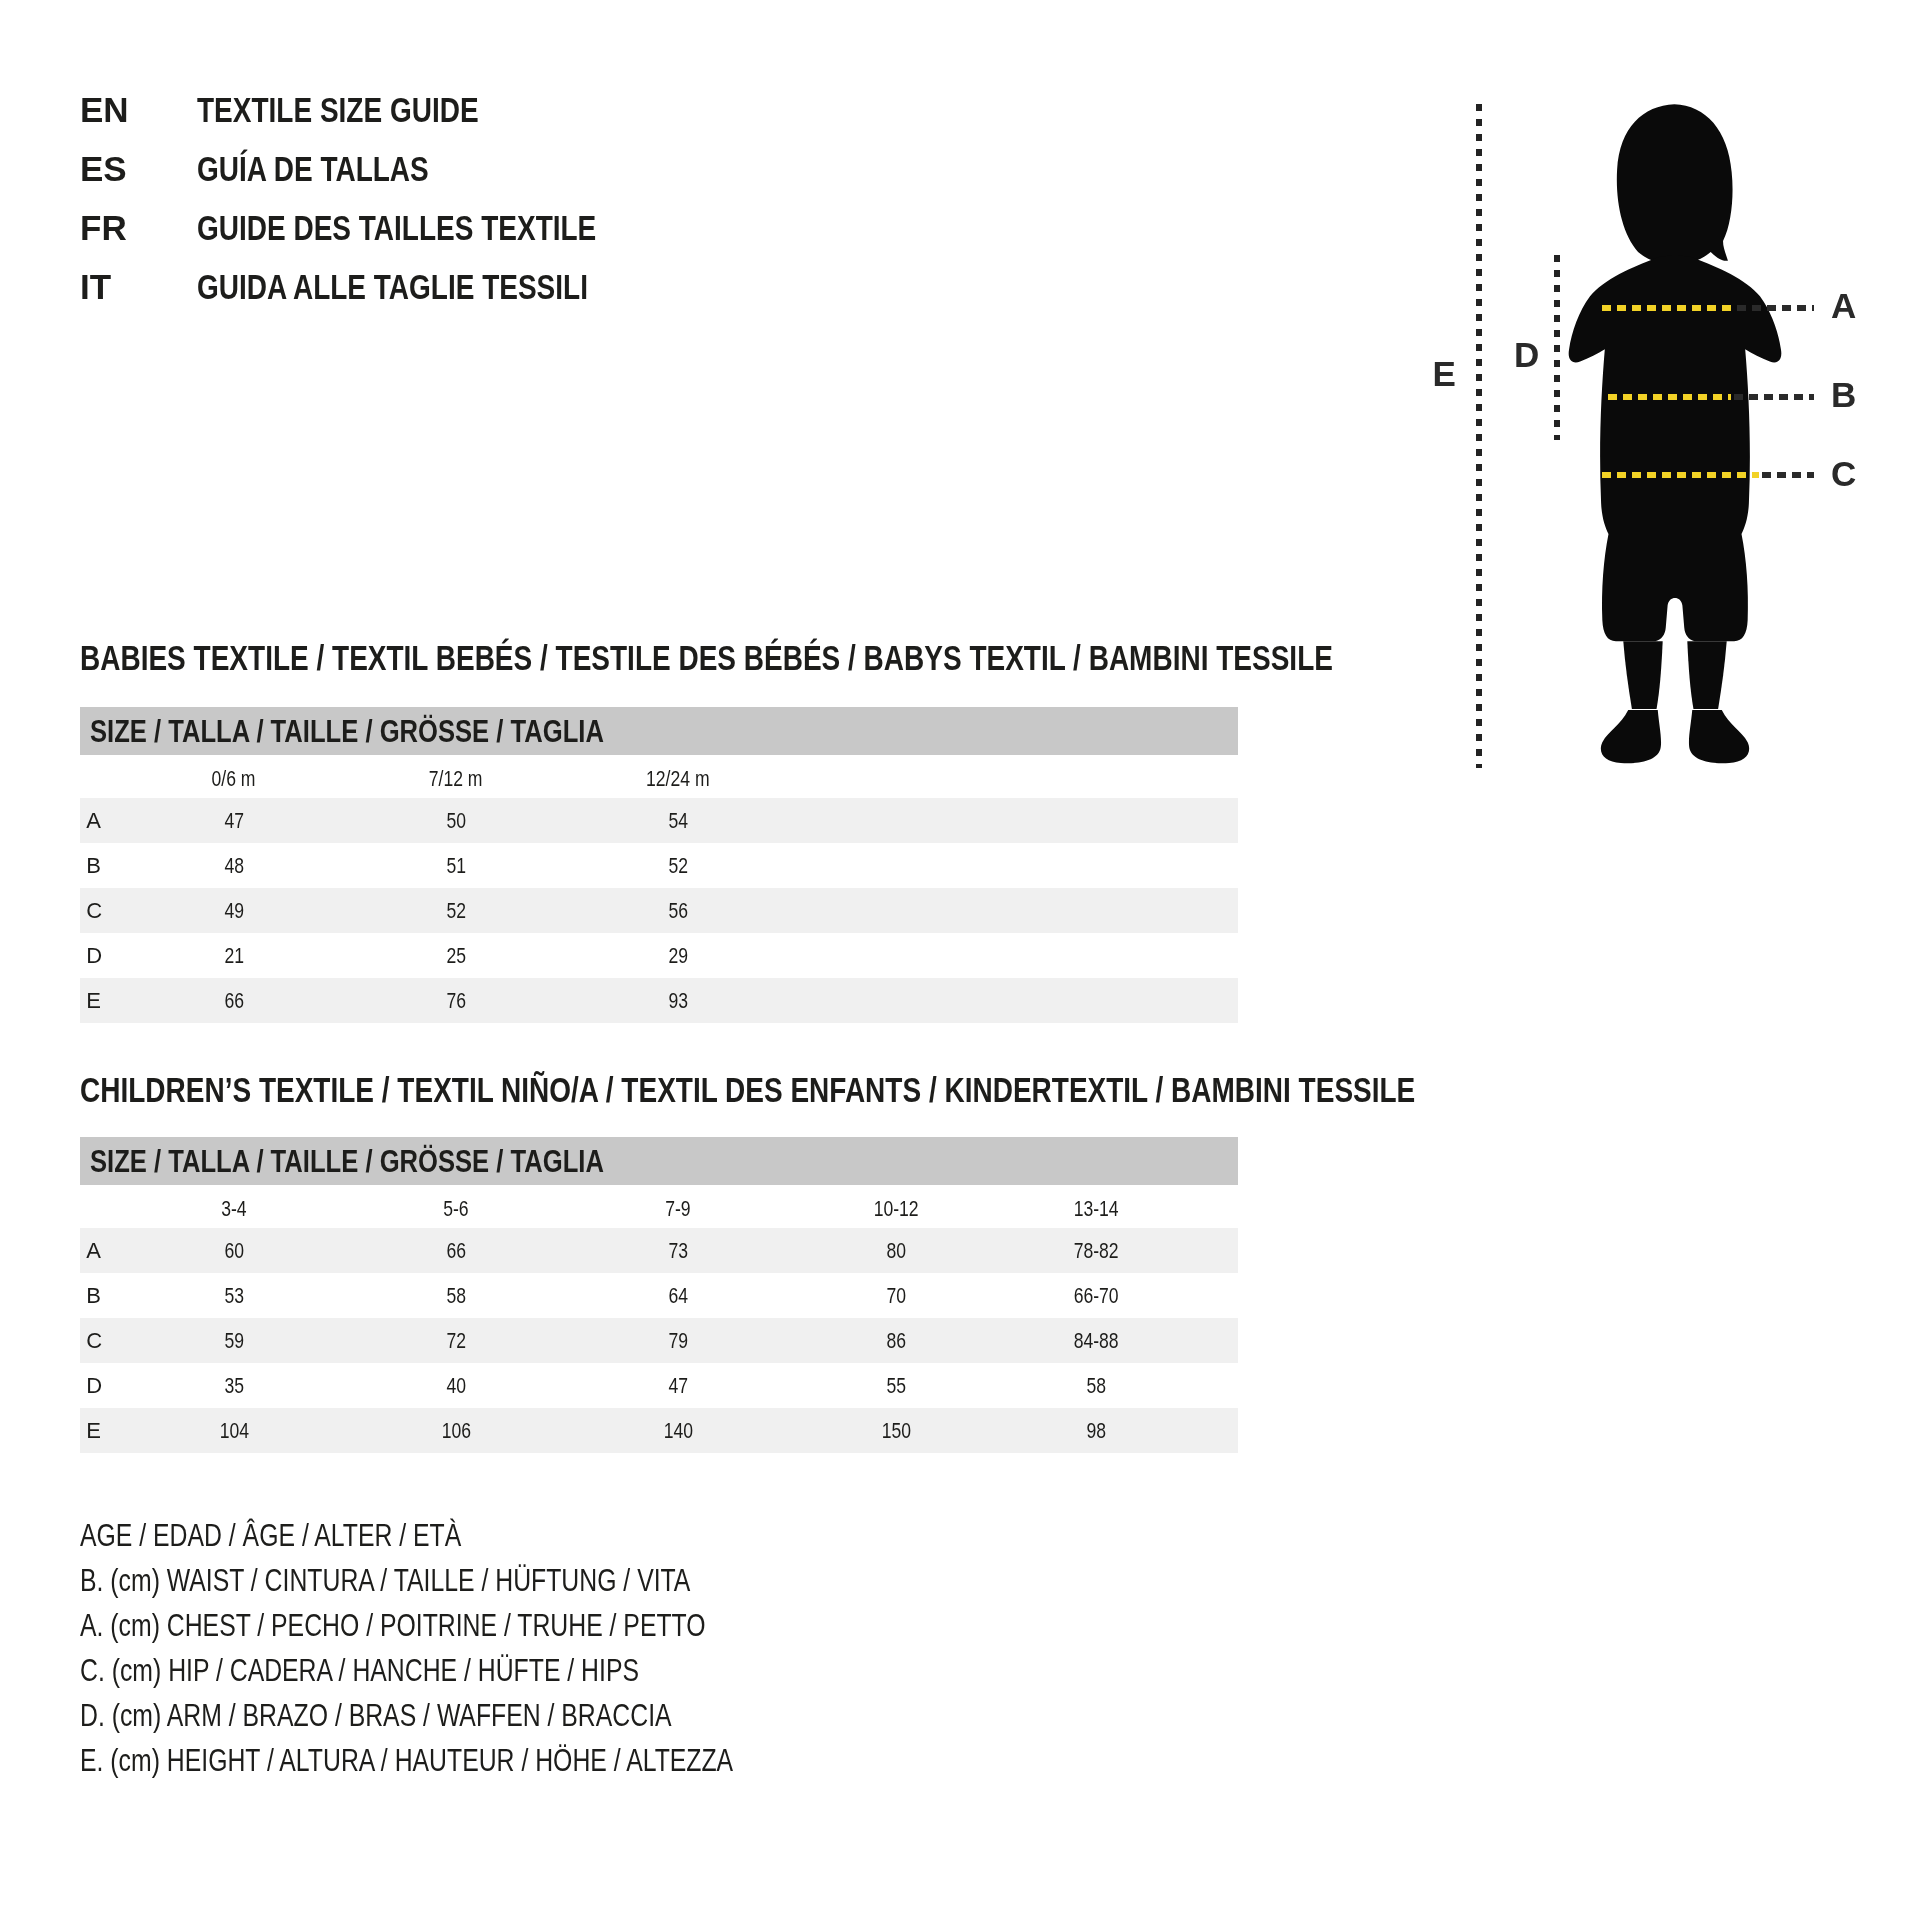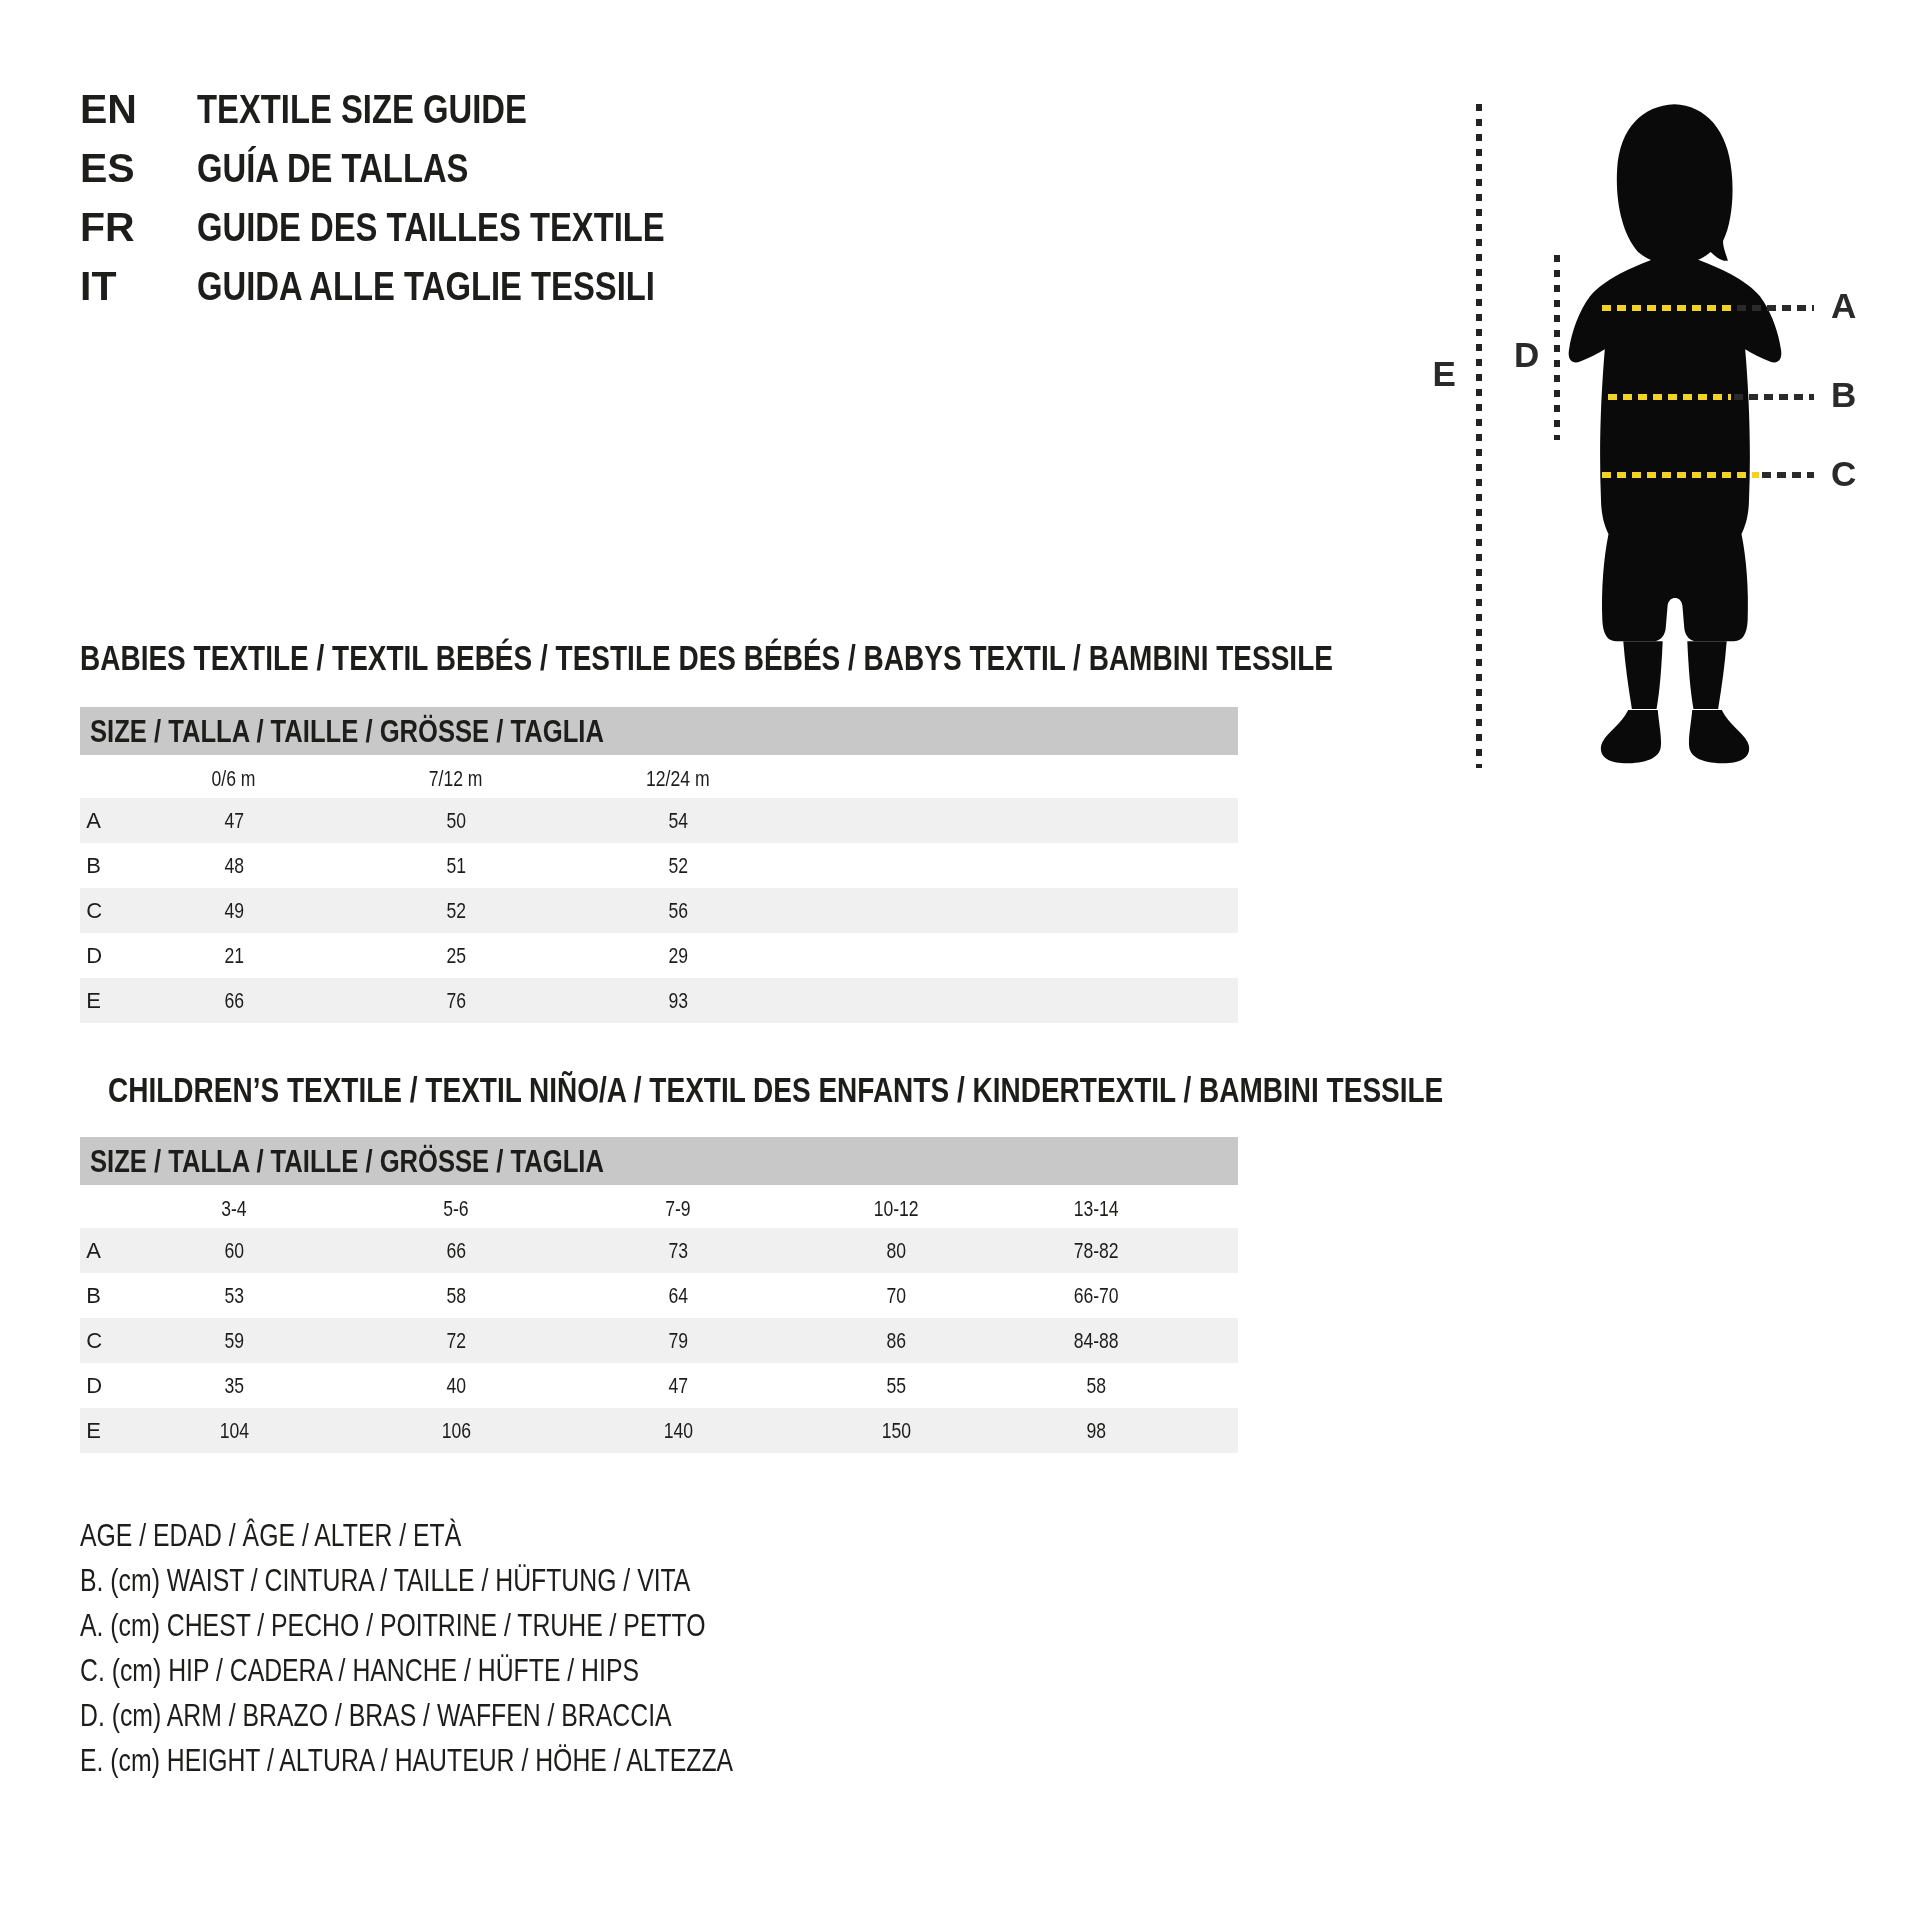--- a/index.html
+++ b/index.html
@@ -9,21 +9,21 @@
     background:#ffffff;
     font-family:"Liberation Sans", sans-serif;
     color:#1d1d1b;
     overflow:hidden;
   }
   .abs{position:absolute;}
   .cond{transform:scaleX(0.8);transform-origin:0 50%;white-space:nowrap;display:inline-block;}
   .condc{transform:scaleX(0.8);white-space:nowrap;display:inline-block;}
 
   
-  .lang-row{display:flex;height:59px;align-items:center;font-size:41px;font-weight:700;}
+  .lang-row{display:flex;height:59px;align-items:center;font-size:35px;font-weight:700;}
   .lang-code{width:117px;flex:0 0 117px;}
 
   
   .section-title{font-size:35px;font-weight:700;}
 
   
   .band{background:#c8c8c8;height:48px;line-height:48px;font-size:32px;font-weight:700;padding-left:10px;box-sizing:border-box;}
   .colhead-row,.data-row{position:relative;height:38px;line-height:38px;font-size:22px;}
   .data-row{height:45px;line-height:45px;}
   .data-row.alt{background:#f0f0f0;}
@@ -137,21 +137,21 @@
       <span class="cell b3"><span class="condc">29</span></span>
     </div>
     <div class="data-row alt">
       <span class="row-letter">E</span>
       <span class="cell b1"><span class="condc">66</span></span>
       <span class="cell b2"><span class="condc">76</span></span>
       <span class="cell b3"><span class="condc">93</span></span>
     </div>
   </div>
 
-  <div class="abs section-title" style="left:80px;top:1070px;margin-left:28px;">
+  <div class="abs section-title" style="left:80px;top:1070px;">
     <span class="cond">CHILDREN’S TEXTILE / TEXTIL NIÑO/A / TEXTIL DES ENFANTS / KINDERTEXTIL / BAMBINI TESSILE</span>
   </div>
 
   <div class="abs" style="left:80px;top:1137px;width:1158px;">
     <div class="band">
       <span class="cond">SIZE / TALLA / TAILLE / GRÖSSE / TAGLIA</span>
     </div>
     <div class="colhead-row" style="margin-top:5px;">
       <span class="cell c1"><span class="condc">3-4</span></span>
       <span class="cell c2"><span class="condc">5-6</span></span>

